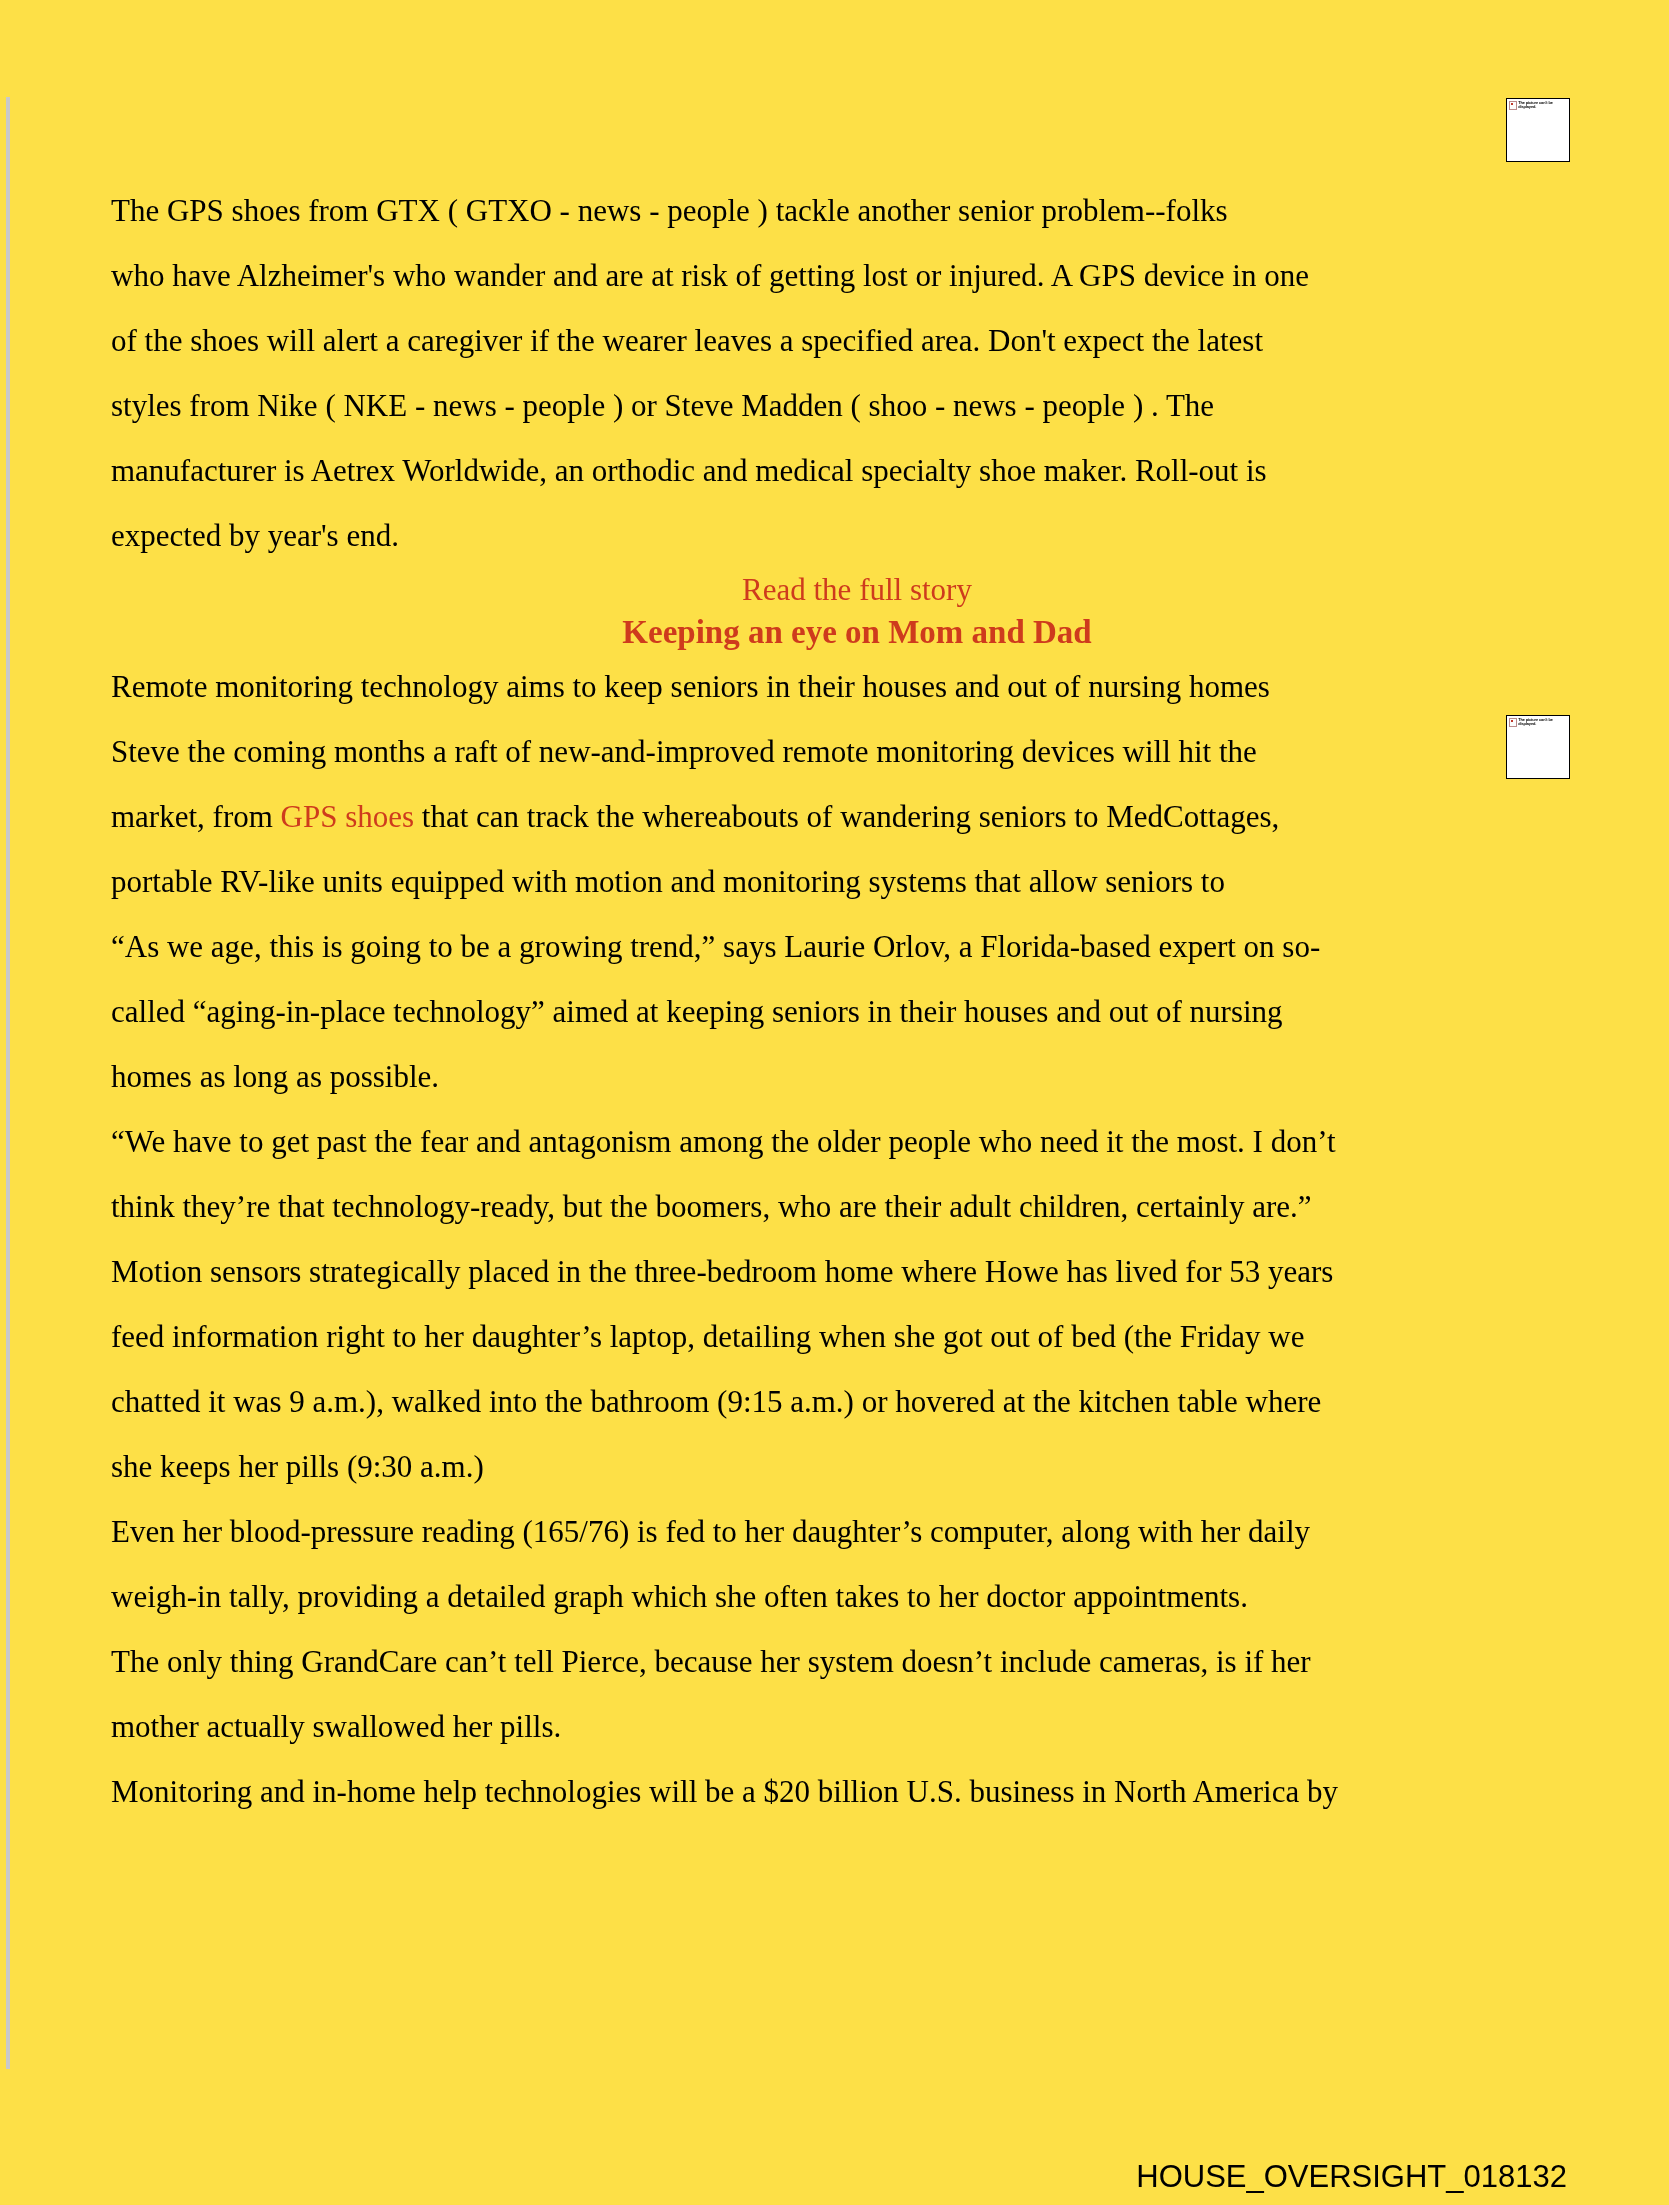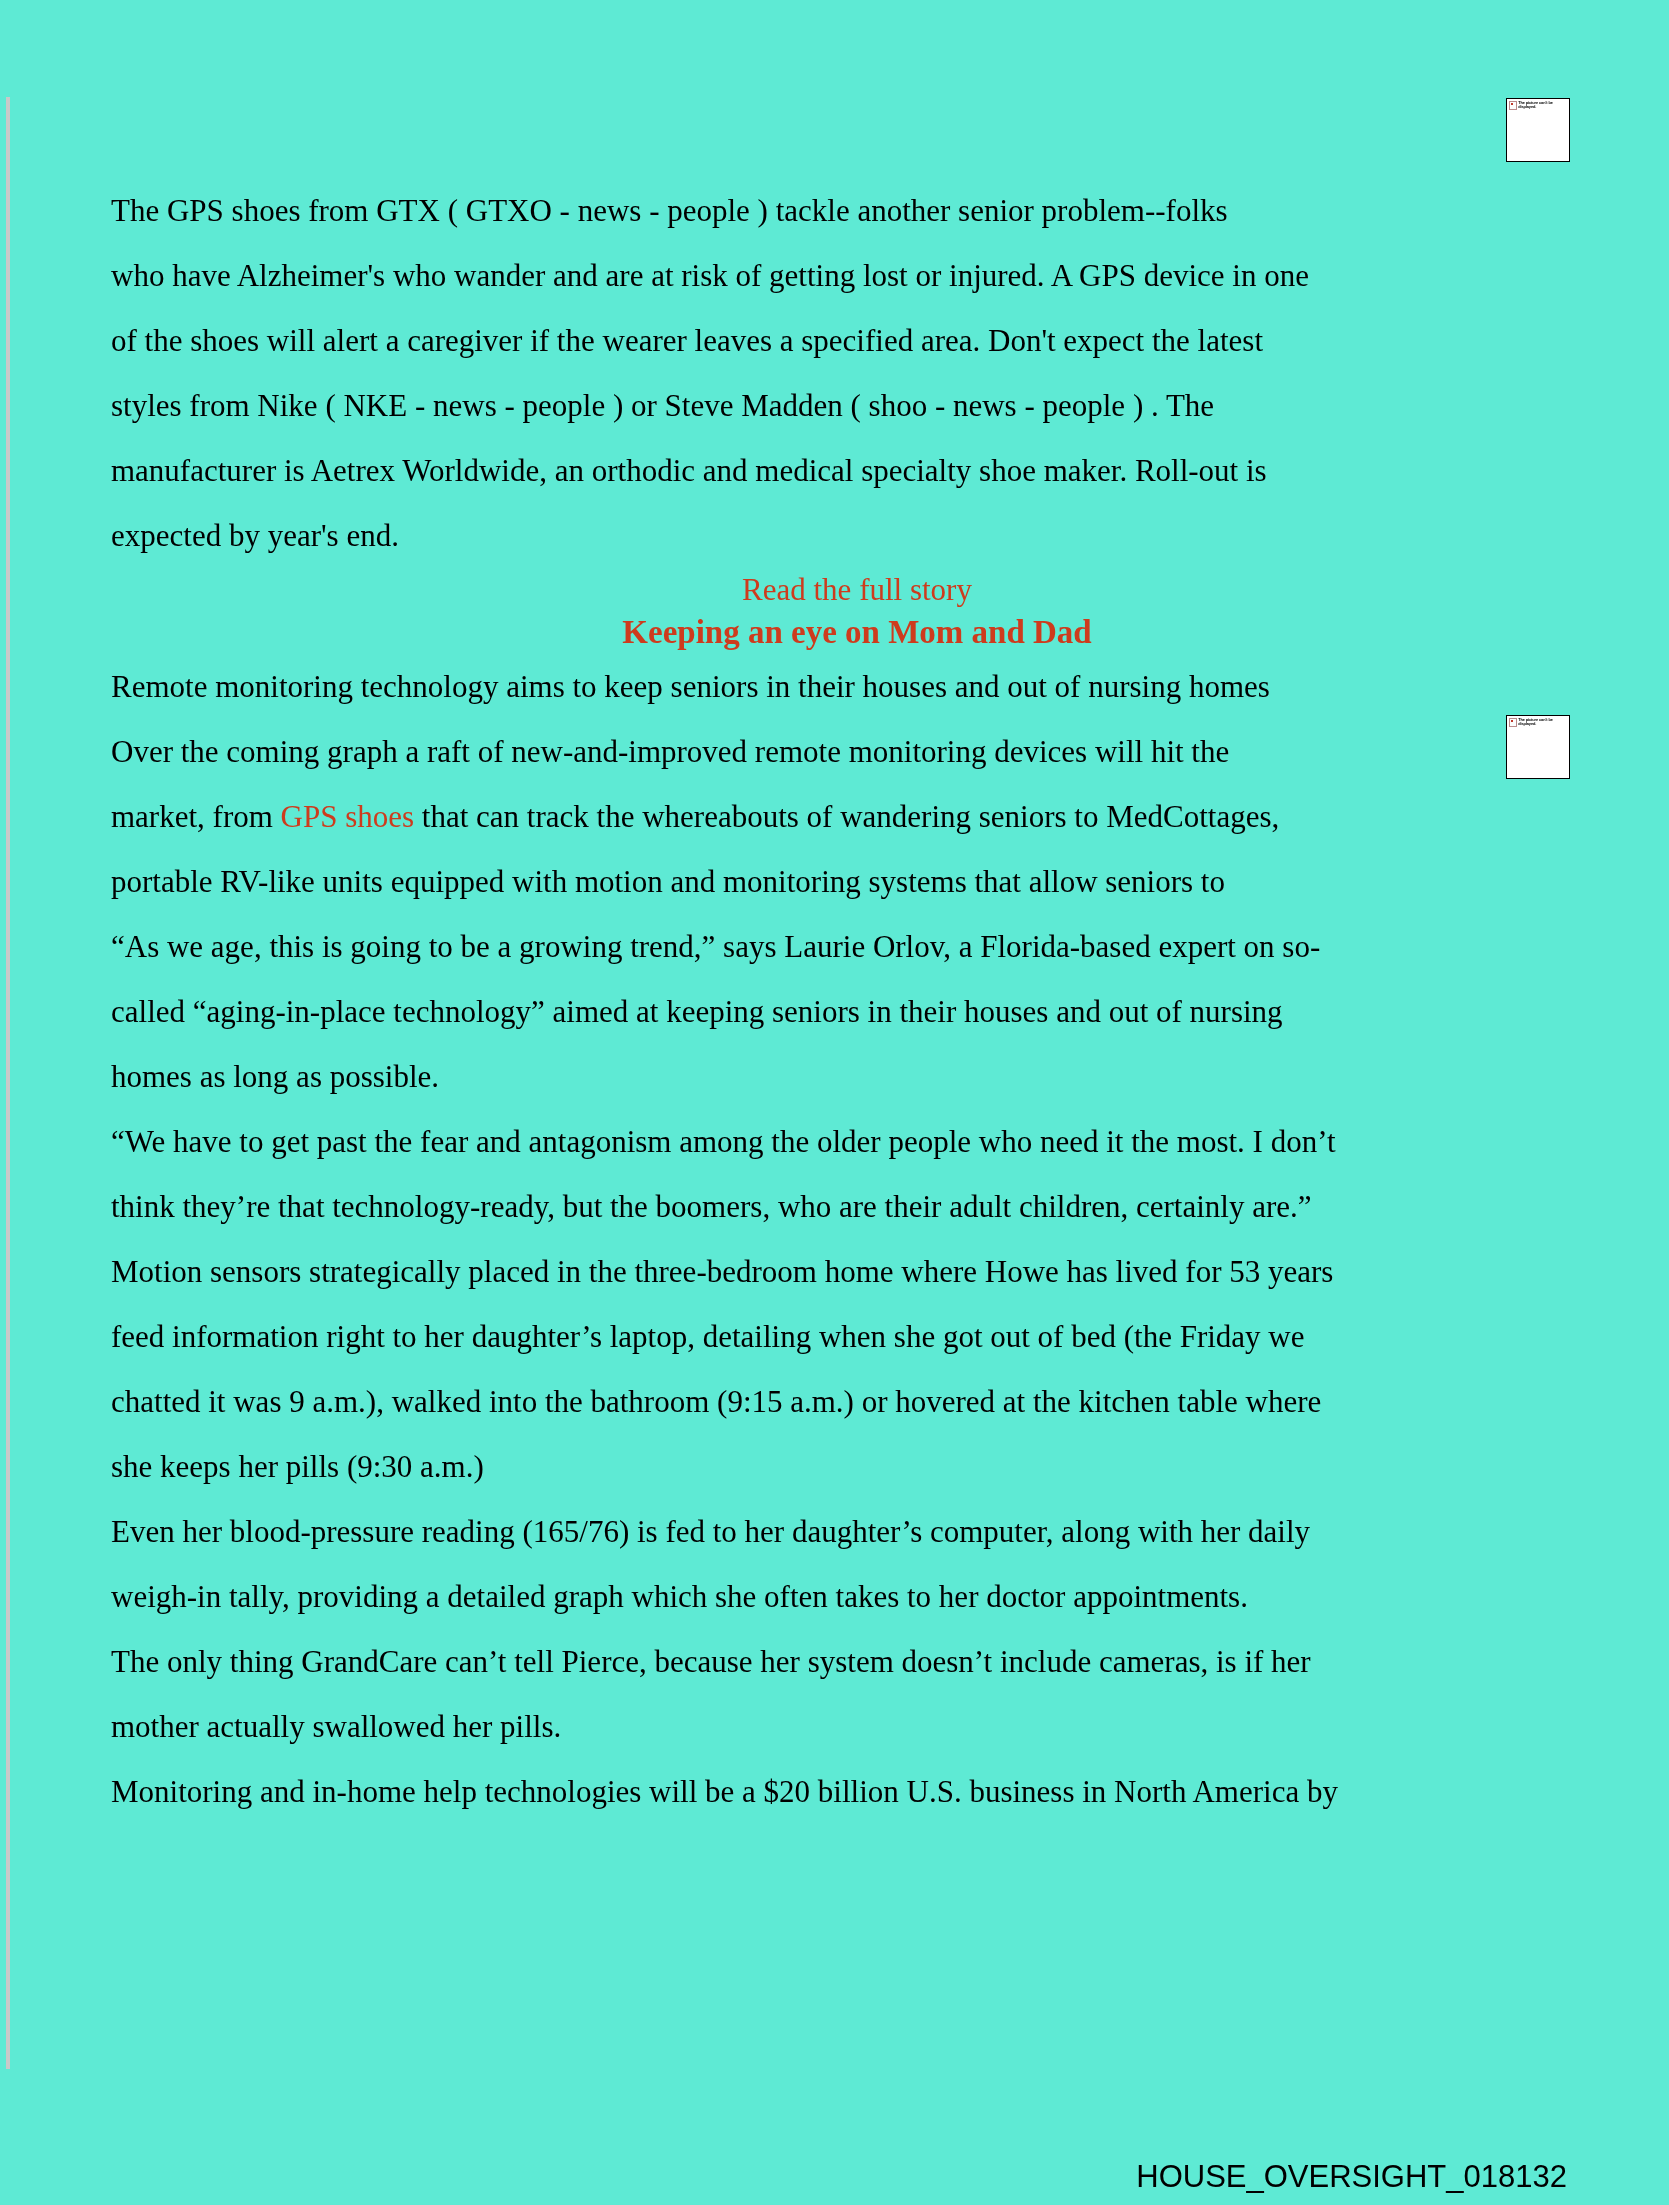--- a/index.html
+++ b/index.html
@@ -1,20 +1,20 @@
 <!DOCTYPE html>
 <html style="--link-red: #ce3b1d;font-size:10.5px"><head>
 <meta charset="utf-8">
 <style>
   html,body{margin:0;padding:0;background:#ffffff;}
   .page{
     position:relative;
     width:1669px;
     height:2205px;
-    background:#5eead4;
+    background:#fde047;
     font-family:"Liberation Serif", serif;
     overflow:hidden;
   }
   .scan-bar{
     position:absolute;
     left:5.9px; top:97px;
     width:3.9px; height:1972px;
     background:#c9c9c9;
   }
   .img-ph{
@@ -106,21 +106,21 @@
       <div class="line">manufacturer is Aetrex Worldwide, an orthodic and medical specialty shoe maker. Roll-out is</div>
       <div class="line">expected by year's end.</div>
     </div>
 
     <div class="line tight link">Read the full story</div>
 
     <div class="line tight heading">Keeping an eye on Mom and Dad</div>
 
     <div class="para">
       <div class="line">Remote monitoring technology aims to keep seniors in their houses and out of nursing homes</div>
-      <div class="line">Over the coming graph a raft of new-and-improved remote monitoring devices will hit the</div>
+      <div class="line">Steve the coming months a raft of new-and-improved remote monitoring devices will hit the</div>
       <div class="line"><span>market, from </span><span class="link">GPS shoes</span><span> that can track the whereabouts of wandering seniors to MedCottages,</span></div>
       <div class="line">portable RV-like units equipped with motion and monitoring systems that allow seniors to</div>
       <div class="line">“As we age, this is going to be a growing trend,” says Laurie Orlov, a Florida-based expert on so-</div>
       <div class="line">called “aging-in-place technology” aimed at keeping seniors in their houses and out of nursing</div>
       <div class="line">homes as long as possible.</div>
       <div class="line">“We have to get past the fear and antagonism among the older people who need it the most. I don’t</div>
       <div class="line">think they’re that technology-ready, but the boomers, who are their adult children, certainly are.”</div>
       <div class="line">Motion sensors strategically placed in the three-bedroom home where Howe has lived for 53 years</div>
       <div class="line">feed information right to her daughter’s laptop, detailing when she got out of bed (the Friday we</div>
       <div class="line">chatted it was 9 a.m.), walked into the bathroom (9:15 a.m.) or hovered at the kitchen table where</div>

